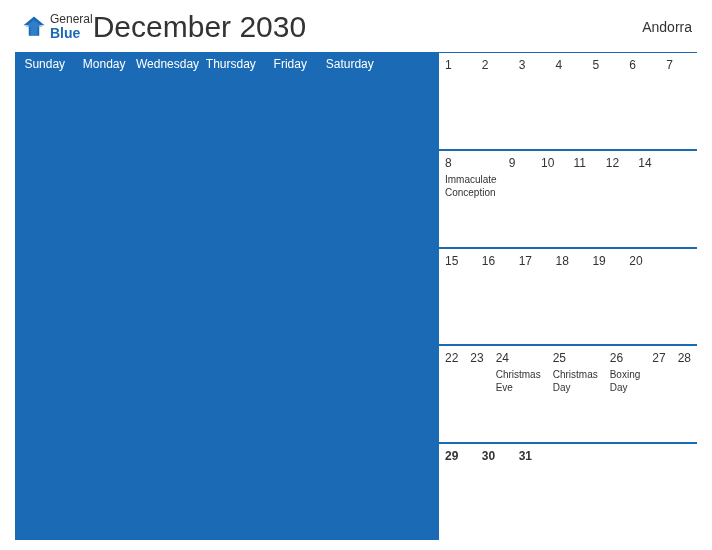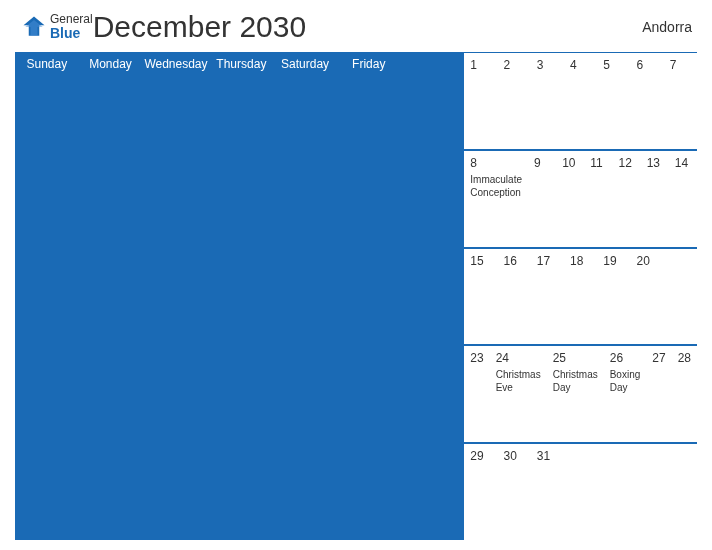--- a/index.html
+++ b/index.html
@@ -86,20 +86,21 @@
       flex-direction: column;
     }
     .week-row {
       display: grid;
       grid-template-columns: repeat(7, 1fr);
       flex: 1;
       border-bottom: 1.5px solid #1a6ab5;
     }
     .week-row:last-child {
       border-bottom: none;
+      font-weight: bold;
     }
     .day-cell {
       border-right: none;
       padding: 5px 6px;
       vertical-align: top;
       min-height: 70px;
       display: flex;
       flex-direction: column;
     }
     .day-num {
@@ -139,22 +140,22 @@
     <div class="region">Andorra</div>
   </div>
 
   <div class="calendar-grid">
 
     <div class="day-headers">
       <div class="day-header">Sunday</div>
       <div class="day-header">Monday</div>
       <div class="day-header">Wednesday</div>
       <div class="day-header">Thursday</div>
+      <div class="day-header">Friday</div>
       <div class="day-header">Saturday</div>
-      <div class="day-header">Friday</div>
     </div>
 
     <div class="weeks">
 
       <div class="week-row top-border">
         <div class="day-cell">
             <span class="day-num">1</span>
           </div>
         <div class="day-cell">
             <span class="day-num">2</span>
@@ -187,23 +188,20 @@
         <div class="day-cell">
             <span class="day-num">10</span>
           </div>
         <div class="day-cell">
             <span class="day-num">11</span>
           </div>
         <div class="day-cell">
             <span class="day-num">12</span>
           </div>
         <div class="day-cell">
-            <span class="day-num">13</span>
-          </div>
-        <div class="day-cell">
             <span class="day-num">14</span>
           </div>
       </div>
 
       <div class="week-row top-border">
         <div class="day-cell">
             <span class="day-num">15</span>
           </div>
         <div class="day-cell">
             <span class="day-num">16</span>
@@ -216,20 +214,23 @@
           </div>
         <div class="day-cell">
             <span class="day-num">19</span>
           </div>
         <div class="day-cell">
             <span class="day-num">20</span>
           </div>
       </div>
 
       <div class="week-row top-border">
+        <div class="day-cell">
+            <span class="day-num">22</span>
+          </div>
         <div class="day-cell">
             <span class="day-num">23</span>
           </div>
         <div class="day-cell">
           <span class="day-num">24</span>
           <span class="day-event">Christmas Eve</span>
         </div>
         <div class="day-cell">
           <span class="day-num">25</span>
           <span class="day-event">Christmas Day</span>

